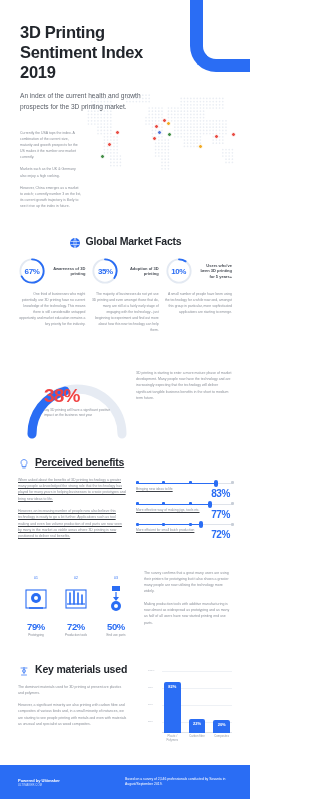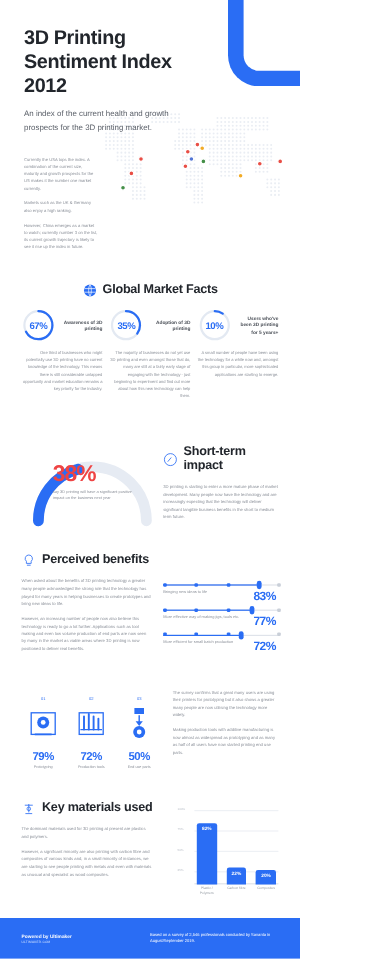--- a/index.html
+++ b/index.html
@@ -77,21 +77,21 @@
   .gauge-wrap { position:relative; width:118px; height:72px; flex:0 0 118px; }
   .gauge-wrap svg { position:absolute; left:0; top:0; width:118px; height:80px; }
   .gauge-text { position:absolute; left:26px; top:22px; width:76px; }
   .gauge-text .big {
     font-size:19px; font-weight:700; color:#ef4444; letter-spacing:-0.8px; line-height:1;
   }
   .gauge-text .cap { margin-top:3px; font-size:3.3px; line-height:1.7; color:#8b9099; }
   .impact-right { flex:1; padding-top:6px; }
 
   
-  .benefits { margin-top:20px; }
+  .benefits { margin-top:20px;text-decoration:underline; }
   .ben-row { display:flex; gap:10px; }
   .ben-left { width:108px; flex:0 0 108px; }
   .ben-right { flex:1; padding-top:3px; }
   .slider { margin-bottom:12px; position:relative; }
   .track { position:relative; height:1px; background:#dfe3ea; margin-top:3px; }
   .track .fill { position:absolute; left:0; top:0; height:1px; background:#2a6df4; }
   .track .node {
     position:absolute; top:-1.5px; width:3px; height:3px; background:#2a6df4; border-radius:1px;
   }
   .track .node.off { background:#c9cfd8; }
@@ -146,21 +146,21 @@
   .footer .cred { font-size:3.4px; line-height:1.5; color:#fff; }
 </style>
 </head>
 <body>
 
 <div class="page">
 
   <div class="brand-shape"></div>
 
   <div class="hero">
-    <h1>3D Printing Sentiment Index 2012</h1>
+    <h1>3D Printing Sentiment Index 2019</h1>
     <div class="sub">An index of the current health and growth prospects for the 3D printing market.</div>
     <div class="hero-body">
       <p>Currently the USA tops the index. A combination of the current size, maturity and growth prospects for the US makes it the number one market currently.</p>
       <p>Markets such as the UK &amp; Germany also enjoy a high ranking.</p>
       <p>However, China emerges as a market to watch; currently number 3 on the list, its current growth trajectory is likely to see it rise up the index in future.</p>
     </div>
   </div>
 
   <div class="worldmap">
     <svg viewBox="0 0 168 120" preserveAspectRatio="none" aria-hidden="true">
@@ -725,29 +725,20 @@
       <svg viewBox="0 0 118 80">
         <path d="M14 70 A44 44 0 1 1 104 70" fill="none" stroke="#e6ebf3" stroke-width="9" stroke-linecap="round"></path>
         <path d="M14 70 A44 44 0 0 1 47 27" fill="none" stroke="#2a6df4" stroke-width="9" stroke-linecap="round"></path>
       </svg>
       <div class="gauge-text">
         <div class="big">38%</div>
         <div class="cap">say 3D printing will have a significant positive impact on the business next year</div>
       </div>
     </div>
     <div class="impact-right">
-      <div class="sec-head">
-        <span class="ico">
-          <svg viewBox="0 0 24 24">
-              <circle cx="12" cy="12" r="10" fill="none" stroke="#2a6df4" stroke-width="1.4"></circle>
-          <path d="M8 15l5-6" stroke="#2a6df4" stroke-width="1.4" fill="none" stroke-linecap="round"></path>
-            </svg>
-        </span>
-        <h2>Short-term impact</h2>
-      </div>
       <p class="body">3D printing is starting to enter a more mature phase of market development. Many people now have the technology and are increasingly expecting that the technology will deliver significant tangible business benefits in the short to medium term future.</p>
     </div>
   </div>
 
   <div class="section benefits">
     <div class="sec-head">
       <span class="ico">
         <svg viewBox="0 0 24 24">
             <path d="M12 3a6 6 0 0 1 4 10.5V17H8v-3.5A6 6 0 0 1 12 3z" fill="none" stroke="#2a6df4" stroke-width="1.4"></path>
         <path d="M9.5 20h5" stroke="#2a6df4" stroke-width="1.4" stroke-linecap="round"></path>

